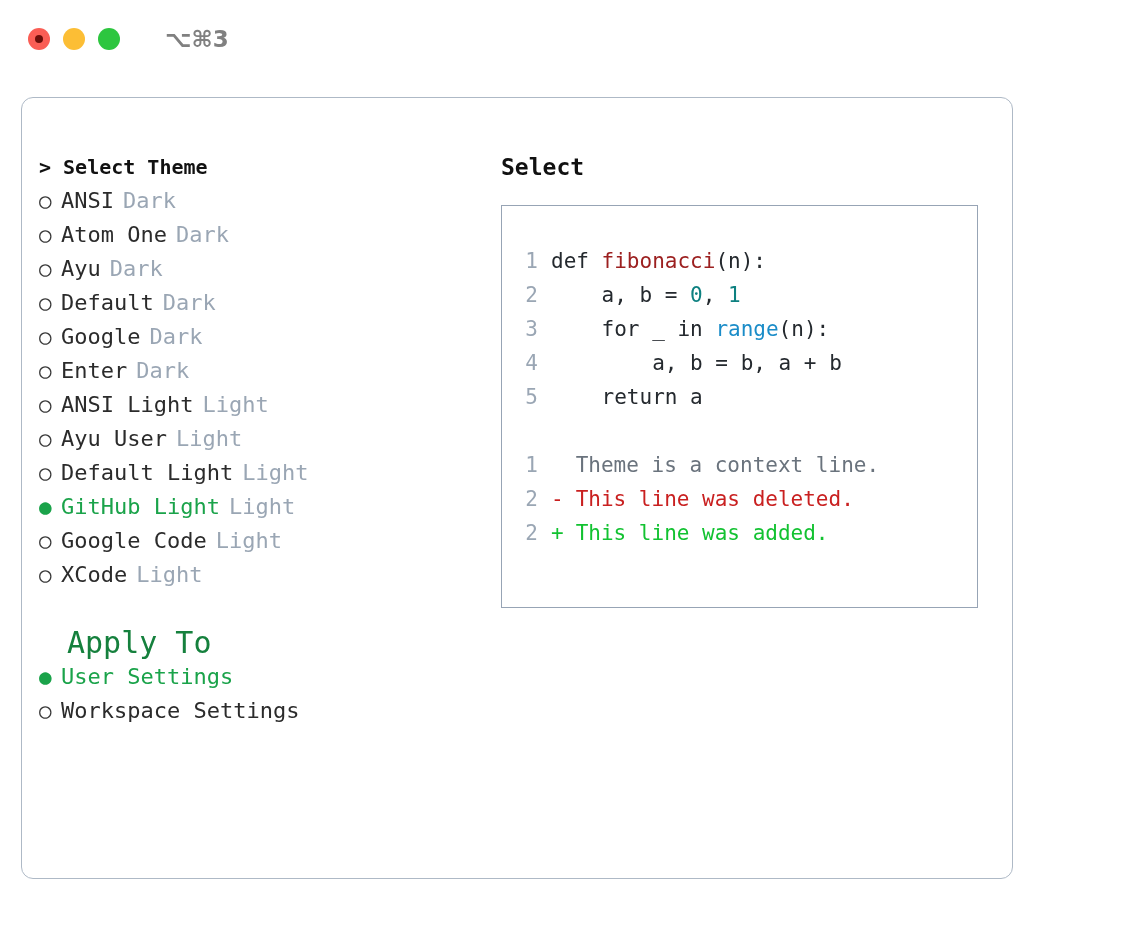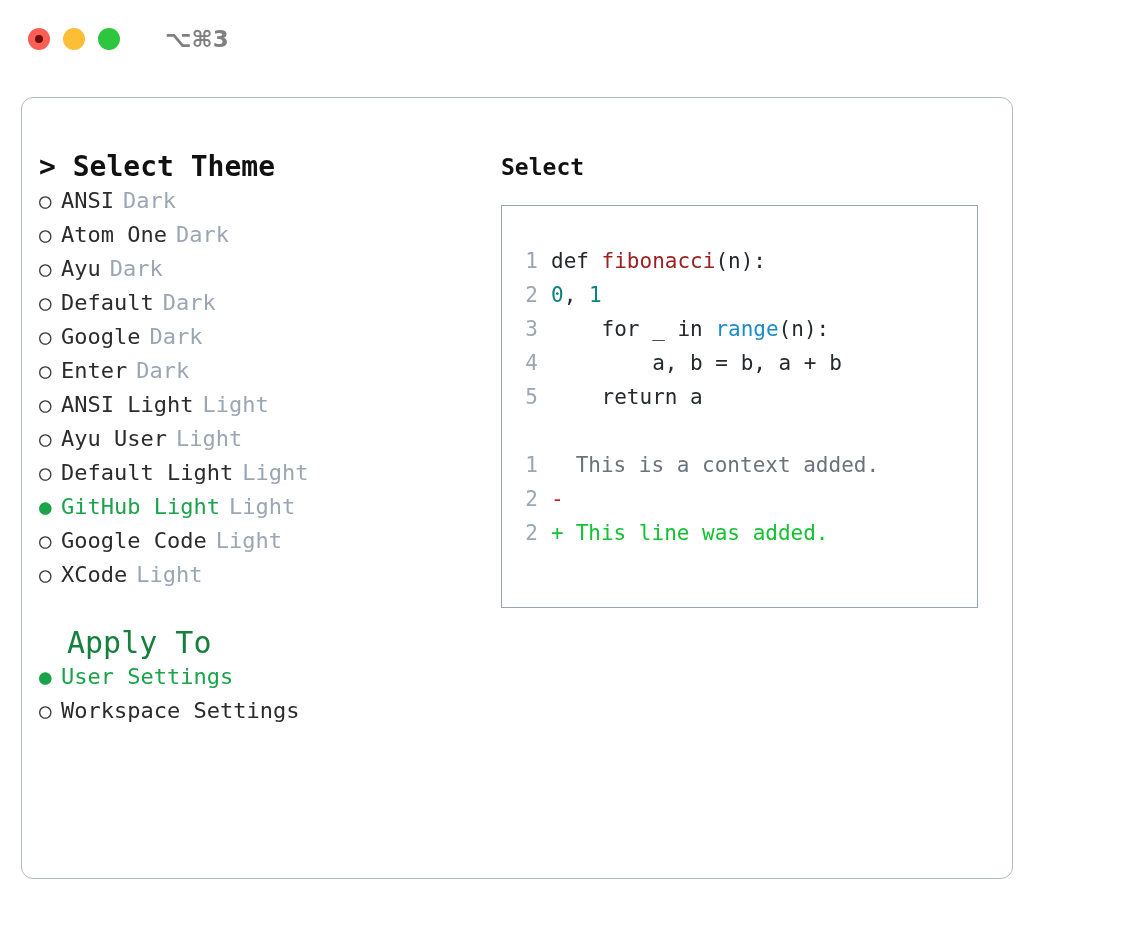--- a/index.html
+++ b/index.html
@@ -85,21 +85,21 @@
     width: 440px;
   }
   .right-col {
     position: absolute;
     left: 479px;
     top: 52px;
     width: 500px;
   }
 
   .section-title {
-    font-size: 28px;
+    font-size: 20px;
     font-weight: bold;
     color: #111111;
     line-height: 34px;
     white-space: pre;
   }
 
   .opt-row {
     display: flex;
     align-items: baseline;
     font-size: 22px;
@@ -226,29 +226,29 @@
             <div class="opt-row"><span class="bullet">○</span><span class="opt-label">Workspace Settings</span></div>
           </div>
 
       </div>
 
       <div class="right-col">
         <div class="preview-title">Select</div>
         <div class="preview-box">
           <div id="code-block">
               <div class="code-line"><span class="lineno">1</span><span class="code-txt">def </span><span class="tok-fn">fibonacci</span><span class="code-txt">(n):</span></div>
-              <div class="code-line"><span class="lineno">2</span><span class="tok-num">0</span><span class="code-txt">, </span><span class="tok-num">1</span></div>
+              <div class="code-line"><span class="lineno">2</span><span class="code-txt">    a, b = </span><span class="tok-num">0</span><span class="code-txt">, </span><span class="tok-num">1</span></div>
               <div class="code-line"><span class="lineno">3</span><span class="code-txt">    for _ in </span><span class="tok-call">range</span><span class="code-txt">(n):</span></div>
               <div class="code-line"><span class="lineno">4</span><span class="code-txt">        a, b = b, a + b</span></div>
               <div class="code-line"><span class="lineno">5</span><span class="code-txt">    return a</span></div>
             </div>
           <div class="blank-line"></div>
           <div id="diff-block">
-              <div class="code-line"><span class="lineno">1</span><span class="diff-mark diff-ctx"> </span><span class="diff-ctx"> This is a context added.</span></div>
-              <div class="code-line"><span class="lineno">2</span><span class="diff-mark diff-del">-</span></div>
+              <div class="code-line"><span class="lineno">1</span><span class="diff-mark diff-ctx"> </span><span class="diff-ctx"> Theme is a context line.</span></div>
+              <div class="code-line"><span class="lineno">2</span><span class="diff-mark diff-del">-</span><span class="diff-del"> This line was deleted.</span></div>
               <div class="code-line"><span class="lineno">2</span><span class="diff-mark diff-add">+</span><span class="diff-add"> This line was added.</span></div>
             </div>
         </div>
       </div>
 
     </div>
   </div>
 </div>
 
 </body></html>

